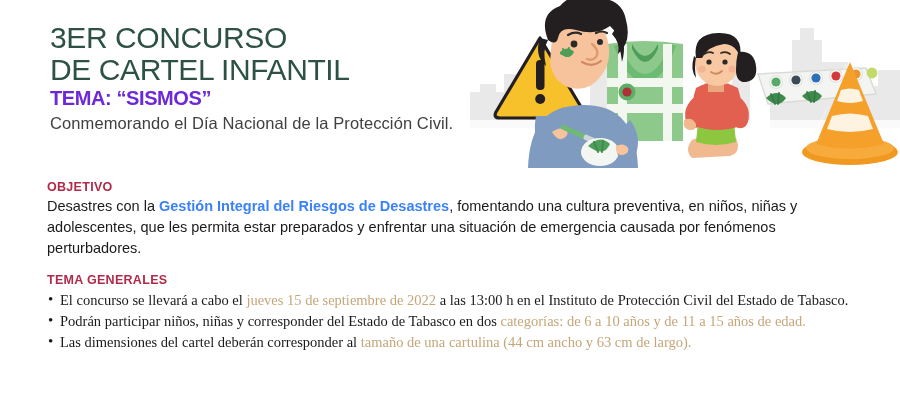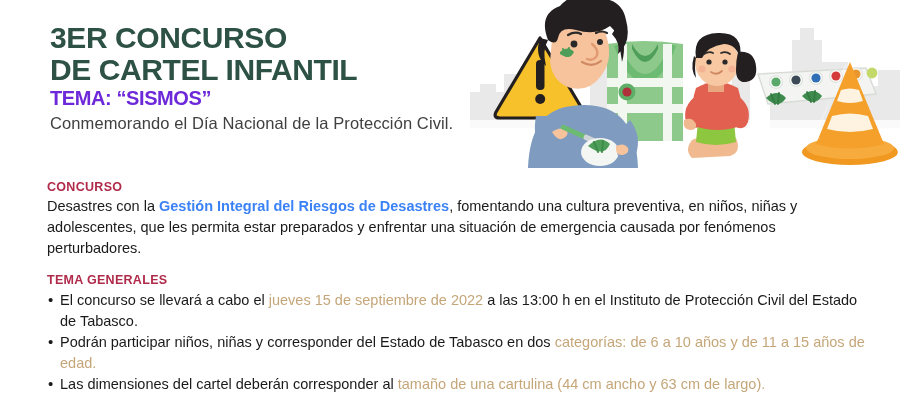--- a/index.html
+++ b/index.html
@@ -27,21 +27,21 @@
   .hero-art svg { display:block; width:430px; height:168px; }
 
   
   .title-block {
     position:absolute;
     left:50px; top:22px;
     width:480px;
     z-index:3;
   }
   .title-line {
-    font-weight:bold;
+    font-weight:normal;
     font-size:30px;
     line-height:1.08;
     letter-spacing:-0.4px;
     color:#2d5245;
     white-space:nowrap;
   }
   .title-tema {
     font-weight:bold;
     font-size:20px;
     line-height:1.12;
@@ -80,20 +80,21 @@
   .spacer { height:14px; }
 
   ul.bases { list-style:none; margin-top:3px; }
   ul.bases li {
     font-size:14.5px;
     line-height:1.45;
     color:#1a1a1a;
     position:relative;
     padding-left:13px;
     margin-bottom:0px;
+    font-family:Liberation Serif, serif;
   }
   ul.bases li::before {
     content:"\2022";
     position:absolute;
     left:1px; top:-1px;
     color:#1a1a1a;
     font-size:15px;
   }
   .gold { color:#c5a679; }
 </style>
@@ -246,21 +247,21 @@
 
   <div class="title-block">
     <div class="title-line">3ER CONCURSO</div>
     <div class="title-line">DE CARTEL INFANTIL</div>
     <div class="title-tema">TEMA: “SISMOS”</div>
     <div class="subtitle">Conmemorando el Día Nacional de la Protección Civil.</div>
   </div>
 
   <div class="body-copy">
 
-    <div class="sec-head">CONCURSO</div>
+    <div class="sec-head">OBJETIVO</div>
     <p class="para"><span>Desastres con la </span><b>Gestión Integral del Riesgos de Desastres</b><span>, fomentando una cultura preventiva, en niños, niñas y adolescentes, que les permita estar preparados y enfrentar una situación de emergencia causada por fenómenos perturbadores.</span></p>
 
     <div class="spacer"></div>
 
     <div class="sec-head">TEMA GENERALES</div>
 
     <ul class="bases">
       <li><span>El concurso se llevará a cabo el </span><span class="gold">jueves 15 de septiembre de 2022</span><span> a las 13:00 h en el Instituto de Protección Civil del Estado de Tabasco.</span></li>
 
       <li><span>Podrán participar niños, niñas y corresponder del Estado de Tabasco en dos </span><span class="gold">categorías: de 6 a 10 años y de 11 a 15 años de edad.</span><span></span></li>

